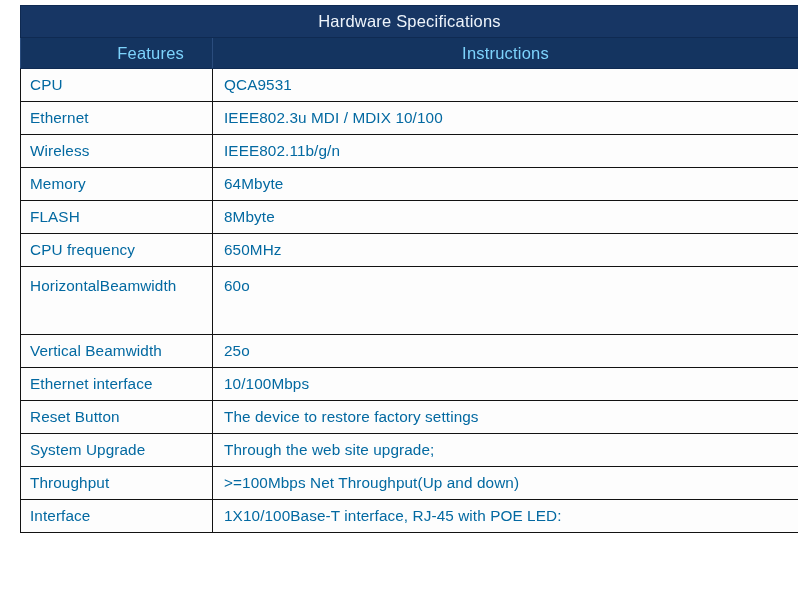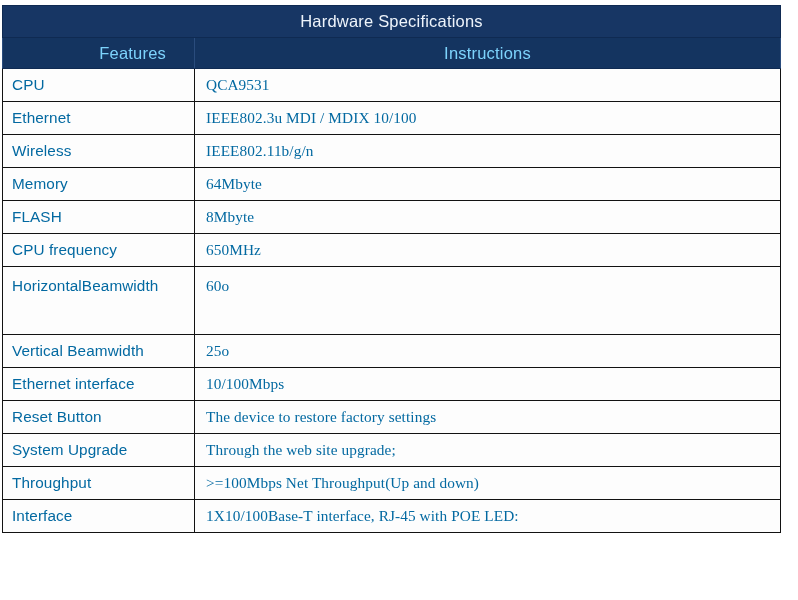--- a/index.html
+++ b/index.html
@@ -10,21 +10,21 @@
   body {
     width: 798px;
     height: 600px;
     overflow: hidden;
     font-family: "Liberation Sans", "DejaVu Sans", sans-serif;
     -webkit-font-smoothing: antialiased;
   }
 
   #spec-table-wrap {
     position: absolute;
-    left: 2px;
+    left: 20px;
     top: 5px;
     width: 778px;
   }
 
   table.spec-table {
     width: 778px;
     border-collapse: collapse;
     table-layout: fixed;
     border: 1px solid #0f0f0f;
   }
@@ -71,21 +71,20 @@
     font-size: 15.3px;
     height: 32px;
     padding: 0 0 0 9px;
     vertical-align: middle;
     white-space: nowrap;
     overflow: visible;
     letter-spacing: .1px;
   }
   table.spec-table td.cell.value {
     padding-left: 11px;
-    font-family: Liberation Serif, serif;
   }
 
   
   tr.tall-row td.cell {
     height: 61px;
     white-space: normal;
     vertical-align: top;
     padding-top: 6px;
     line-height: 26px;
     word-break: break-all;

